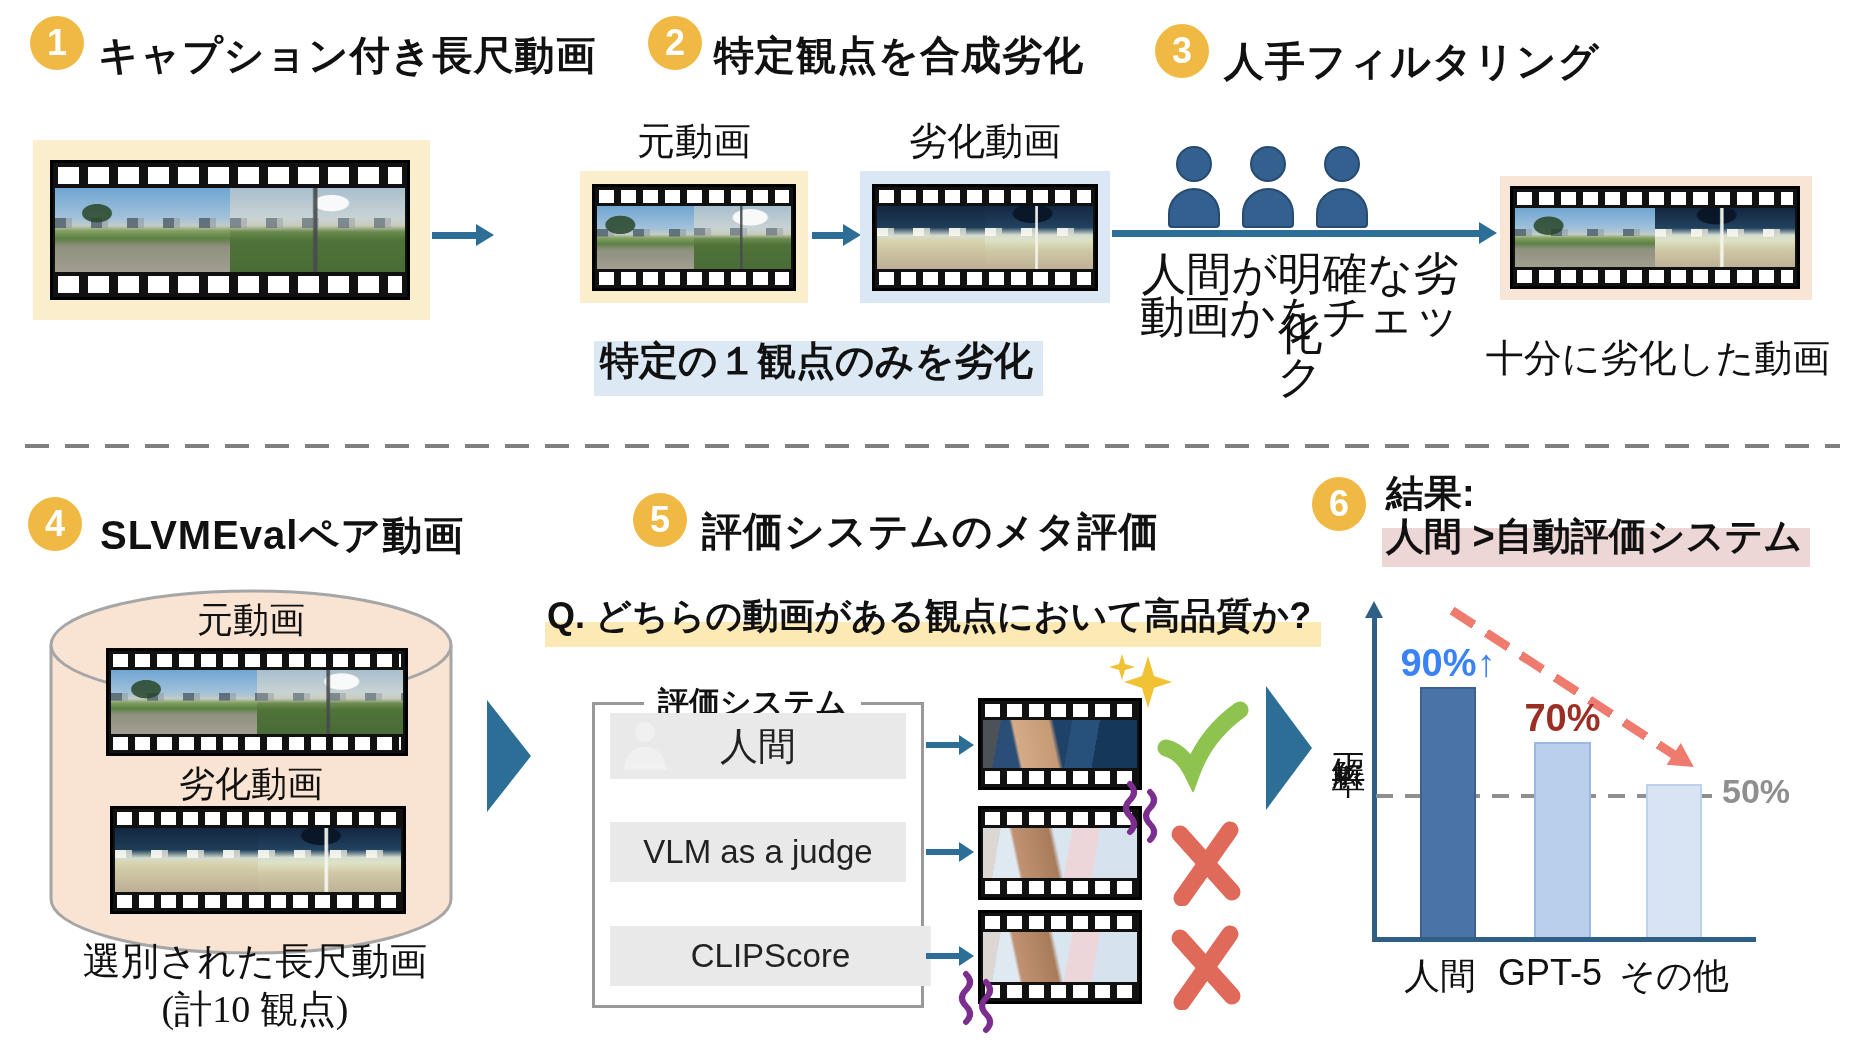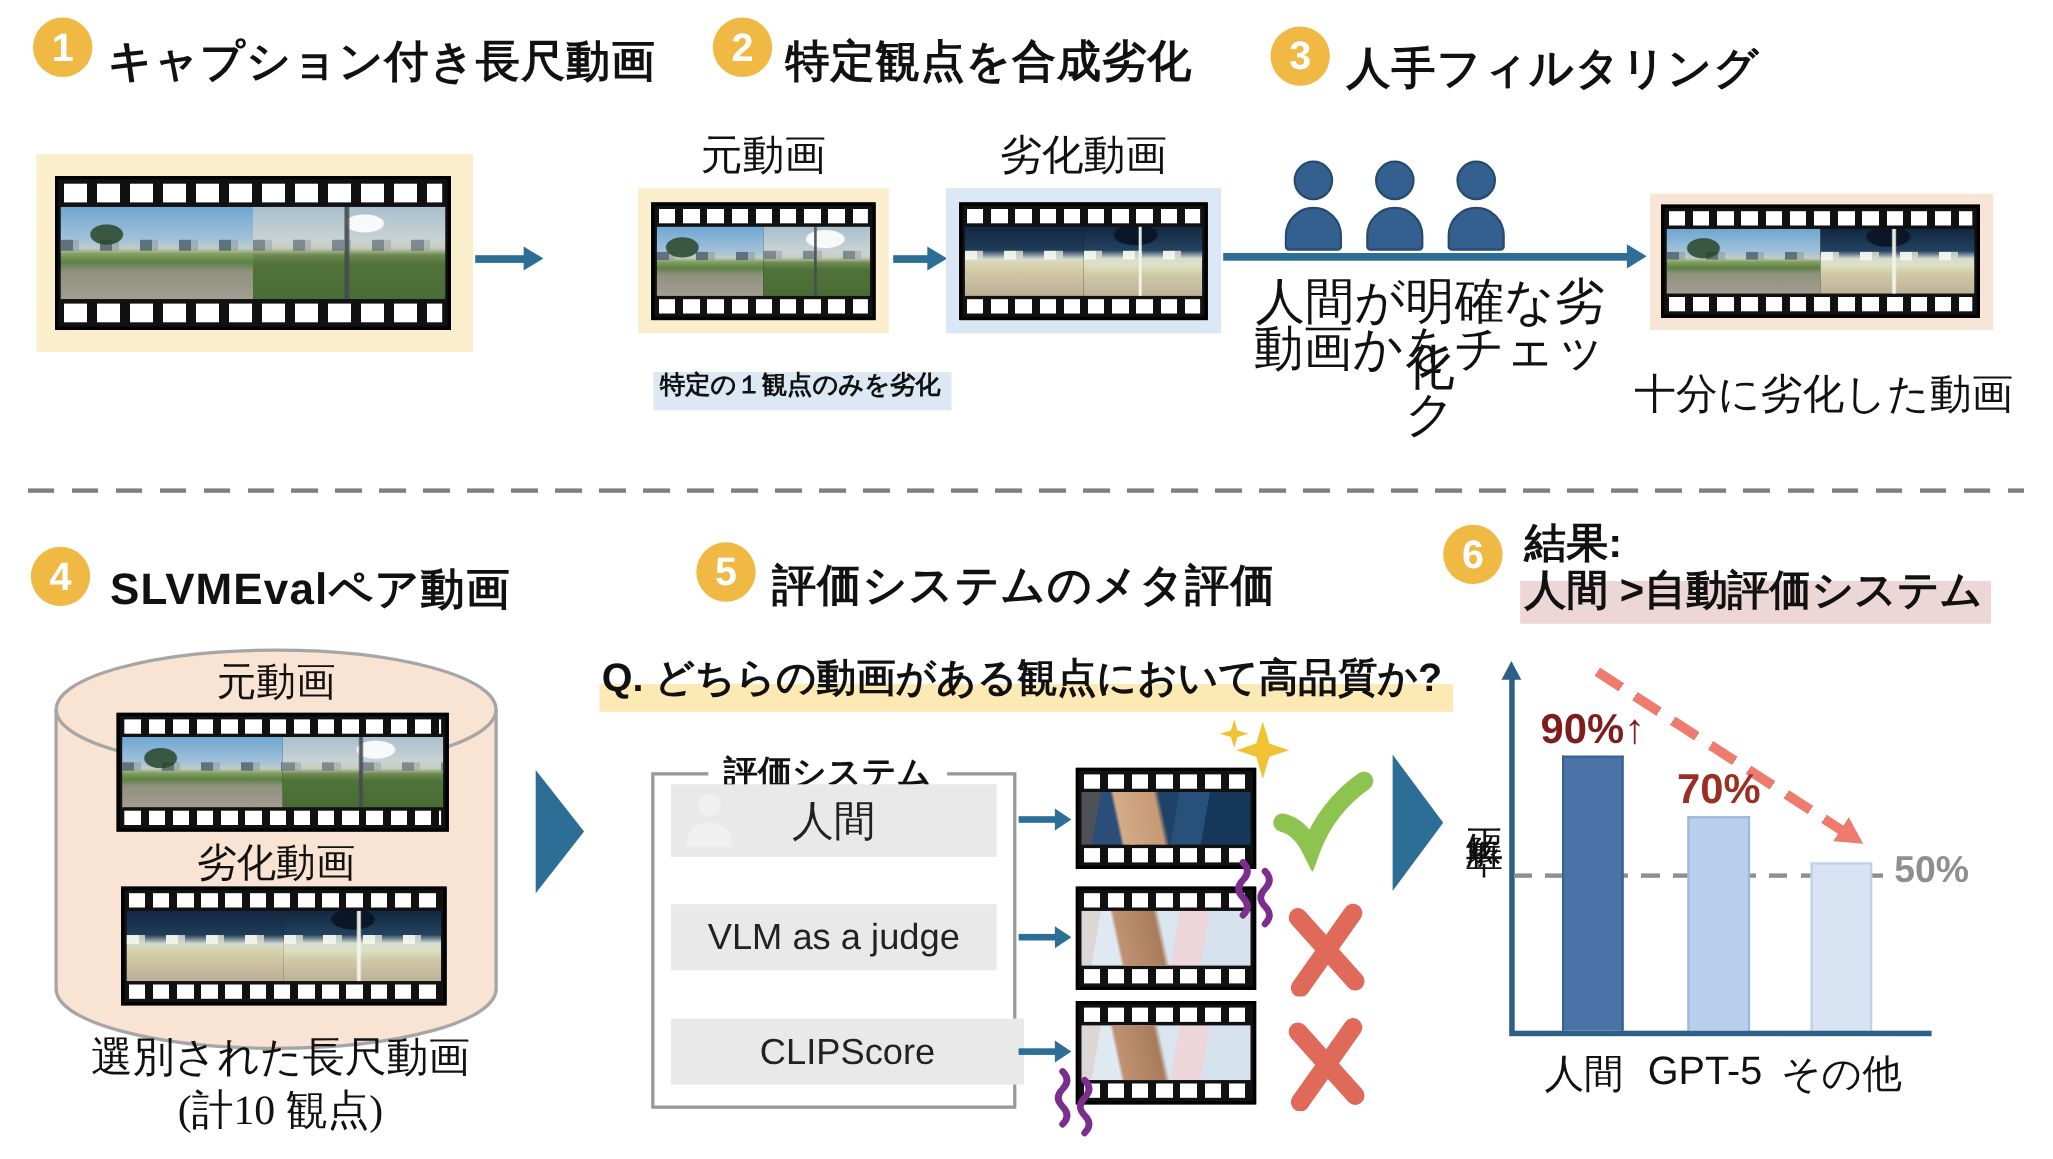--- a/index.html
+++ b/index.html
@@ -76,21 +76,21 @@
      linear-gradient(100deg,#4d5258 0 11%,#2a4e77 11% 29%,#b23a31 29% 33%,#dfdfdf 33% 35%,#1f4268 35% 55%,#27507a 55% 72%,#15375a 72% 100%);}
   .sc-hd{background-image:
      linear-gradient(78deg, transparent 22%, #c09273 24%, #a87c5b 46%, transparent 49%),
      linear-gradient(100deg,#dcd7d2 0 11%,#dfe9f1 11% 29%,#f0c9c6 29% 33%,#f6f6f6 33% 35%,#d9e6f0 35% 55%,#ecd6d9 55% 72%,#d6e2ed 72% 100%);}
 
   
   .strip-label{position:absolute;text-align:center;font-size:38px;font-weight:500;white-space:nowrap;}
   #lblB{left:580px;top:116px;width:228px}
   #lblC{left:860px;top:116px;width:250px}
   #duration{position:absolute;left:18px;top:326px;width:432px;text-align:center;font-size:38px;font-weight:600;white-space:nowrap;}
-  #degnote{position:absolute;left:594px;top:332px;font-size:23px;font-weight:700;white-space:nowrap;
+  #degnote{position:absolute;left:594px;top:332px;font-size:39px;font-weight:700;white-space:nowrap;
            background:linear-gradient(180deg,transparent 14%,#dce9f5 14%);padding:2px 10px 8px 6px;}
   .serif{font-family:"Liberation Serif","DejaVu Serif",serif;}
   #check1{position:absolute;left:1120px;top:244px;width:360px;text-align:center;font-size:45px;}
   #check2{position:absolute;left:1120px;top:287px;width:360px;text-align:center;font-size:45px;}
   #filtered{position:absolute;left:1468px;top:333px;width:380px;text-align:center;font-size:38px;white-space:nowrap;}
 
   
   .harrow{position:absolute;height:7px;background:#2d6e96;}
   .harrow::after{content:"";position:absolute;right:-17px;top:-8px;width:0;height:0;
      border-left:18px solid #2d6e96;border-top:11px solid transparent;border-bottom:11px solid transparent;}
@@ -354,21 +354,21 @@
 
   <div class="tri" id="tri2"></div>
 
   <div id="chart">
     <div class="y-axis"></div>
     <div class="y-label">正解率</div>
     <div class="red-arrow"></div>
     <div class="baseline" style="bottom: 212px;"></div>
     <div class="baseline-label">50%</div>
     <div class="bar-group bg1">
-      <div class="bar-label" style="color: #7f1d1d;">90%↑</div>
+      <div class="bar-label" style="color: #3b82f6;">90%↑</div>
       <div class="bar" style="height: 250px; background: rgb(74, 116, 168); border-color: rgb(60, 97, 145);"></div>
     </div>
     <div class="bar-group bg2">
       <div class="bar-label" style="color: rgb(156, 47, 36);">70%</div>
       <div class="bar" style="height: 195px; background: rgb(185, 207, 236); border-color: rgb(154, 184, 224);"></div>
     </div>
     <div class="bar-group bg3">
       <div class="bar-label" style="color: rgb(136, 136, 136);"></div>
       <div class="bar" style="height: 153px; background: rgb(216, 228, 244); border-color: rgb(190, 209, 234);"></div>
     </div>

